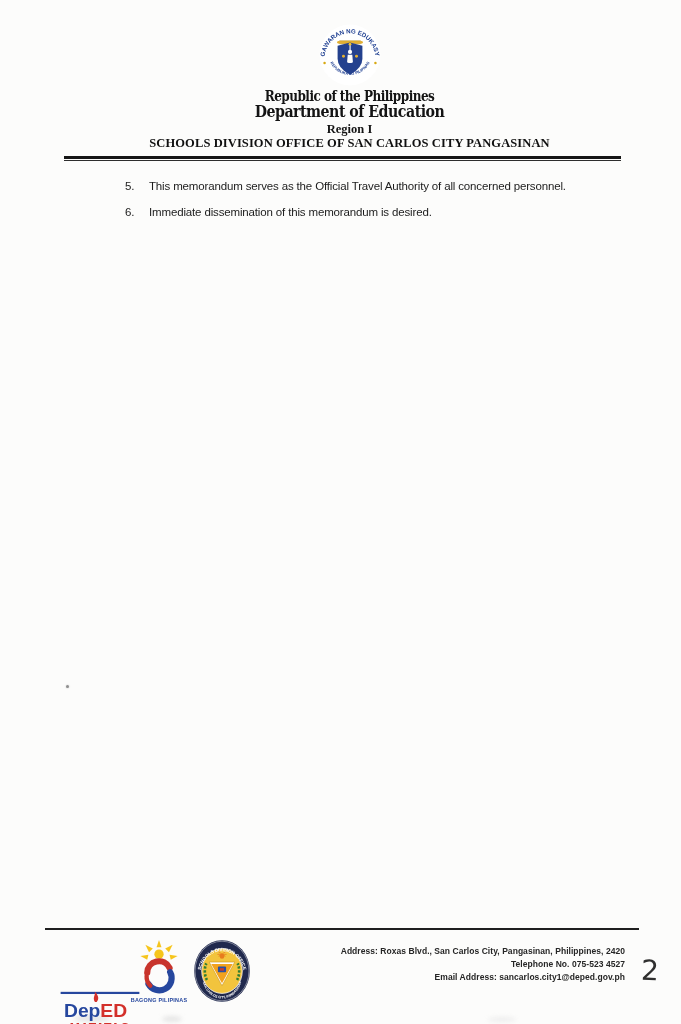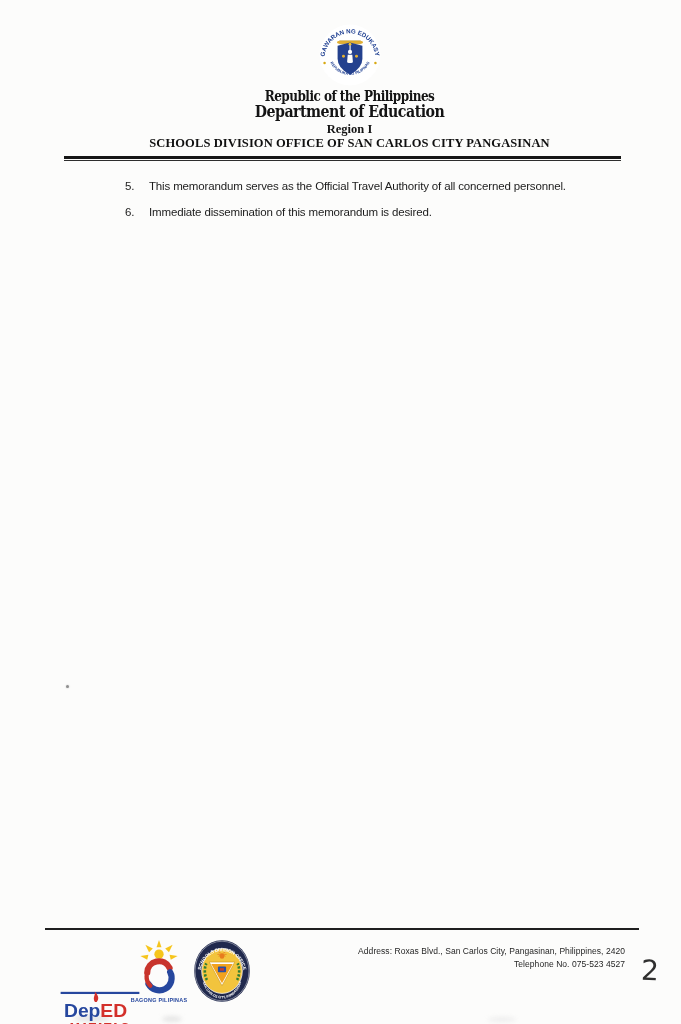--- a/index.html
+++ b/index.html
@@ -36,21 +36,21 @@
   .memo-item-6 { top:206px; }
 
   
   .footer-rule { position:absolute; top:928px; left:45px; width:594px; height:1.5px; background:#1f1f1f; }
   .logo-deped  { position:absolute; left:57px;  top:944px; width:86px; height:62px;margin-top:47px; }
   .logo-bagong { position:absolute; left:128px; top:937px; width:62px; height:69px; }
   .logo-division { position:absolute; left:193px; top:939px; width:58px; height:64px; }
 
   .address-block {
     position:absolute; top:945px; right:56px; text-align:right;
-    font-size:8.5px; font-weight:400; color:#262626; line-height:13px; letter-spacing:0.05px;
+    font-size:8.5px; font-weight:700; color:#262626; line-height:13px; letter-spacing:0.05px;
   }
   .page-number {
     position:absolute; left:641px; top:954px;
     font-family:"DejaVu Sans", sans-serif; font-size:28px; font-weight:400; color:#2f2f2f;
     transform:rotate(2deg);
   }
 
   
   .speck { position:absolute; left:66px; top:685px; width:3px; height:3px; background:#8f8f8f; border-radius:50%; box-shadow:0 0 2px #c2c2c2; }
   .smudge { position:absolute; background:#e6e6e6; border-radius:50%; filter:blur(2px); }
@@ -182,17 +182,18 @@
       <path d="M 28,36 L 72,36 L 50,73 Z" fill="#ffffff" stroke="#c9951c" stroke-width="1"></path>
       <path d="M 31.5,39 L 68.5,39 L 50,69 Z" fill="#f2a21d"></path>
       <rect x="43" y="43" width="14" height="9" rx="1.5" fill="#2a4fa2"></rect>
       <rect x="46.5" y="45.5" width="7" height="4" fill="#c43b2e"></rect>
     </svg>
   </div>
 
   <div class="address-block">
     <div>Address: Roxas Blvd., San Carlos City, Pangasinan, Philippines, 2420</div>
     <div>Telephone No.  075-523 4527</div>
+    <div>Email Address: sancarlos.city1@deped.gov.ph</div>
   </div>
 
   <div class="page-number">2</div>
 
 </div>
 
 </body></html>

